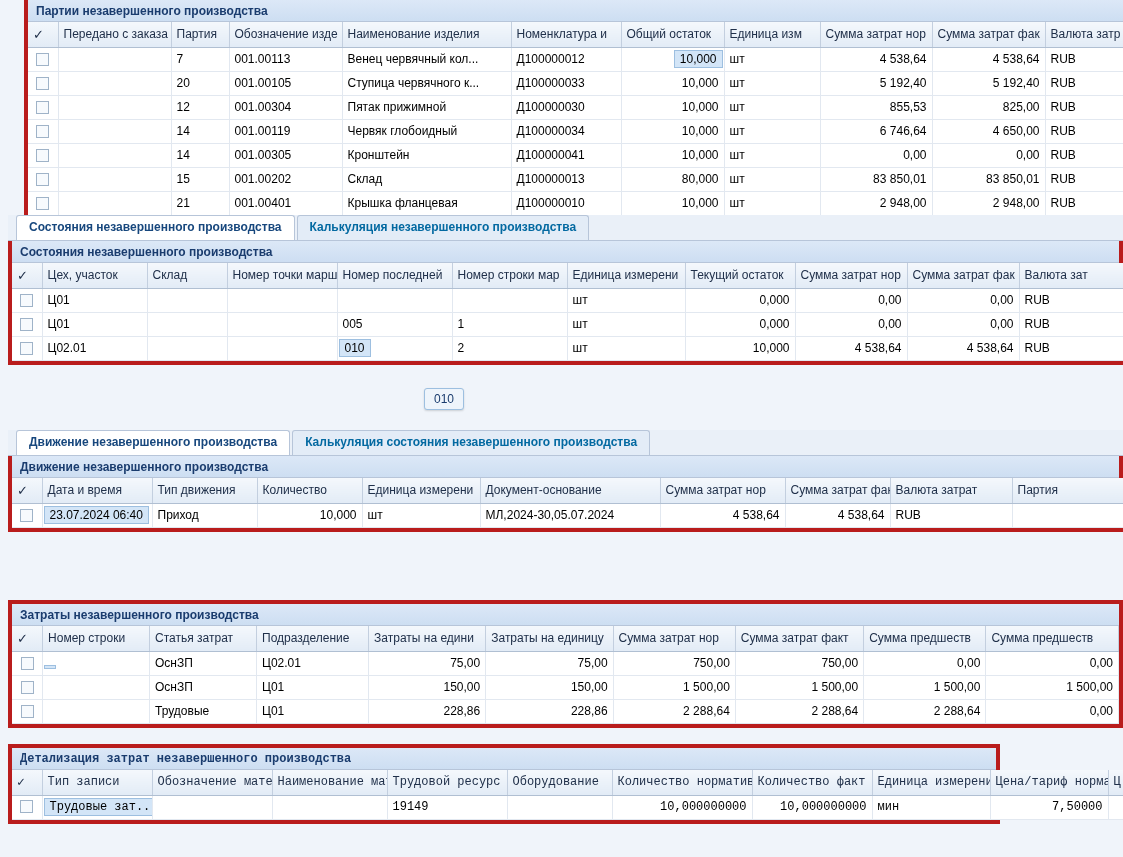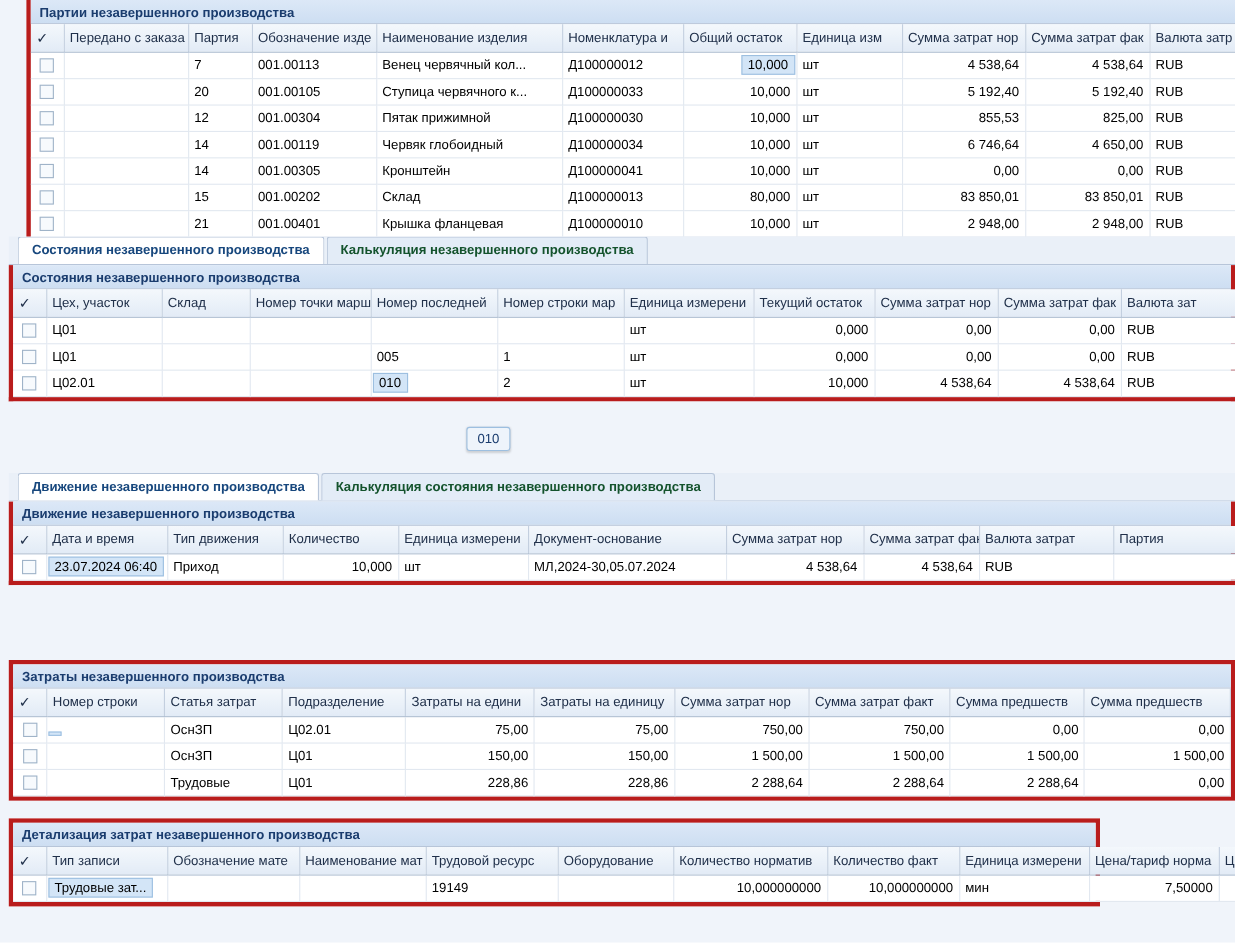--- a/index.html
+++ b/index.html
@@ -87,21 +87,21 @@
     align-items: flex-end;
     height: 26px;
     background: #eaf0f8;
     border-bottom: 1px solid #b7c5d9;
     padding-left: 8px;
     gap: 2px;
   }
   .tab {
     font-size: 12px;
     font-weight: bold;
-    color: #14532d;
+    color: #0369a1;
     padding: 4px 12px 5px 12px;
     border: 1px solid #b7c5d9;
     border-bottom: none;
     background: #e3ecf7;
     border-radius: 3px 3px 0 0;
     height: 25px;
     white-space: nowrap;
   }
   .tab.active { background: #ffffff; color: #17477d; }
 
@@ -467,21 +467,21 @@
                 <td class="num">2 288,64</td>
                 <td class="num">0,00</td>
               </tr>
             </tbody>
         </table>
       </div>
     </div>
     <div class="spacer" style="height:18px;"></div>
   </div>
 
-  <div class="sec" style="top:744px; left:8px; width:992px;">
+  <div class="sec" style="top:744px; left:8px; width:992px;font-family:Liberation Mono, monospace;">
     <div class="panel">
       <div class="panel-header">Детализация затрат незавершенного производства</div>
       <div class="grid">
         <table class="tbl">
           <colgroup>
             <col style="width:30px">
               <col style="width:110px">
               <col style="width:120px">
               <col style="width:115px">
             <col style="width:120px">

